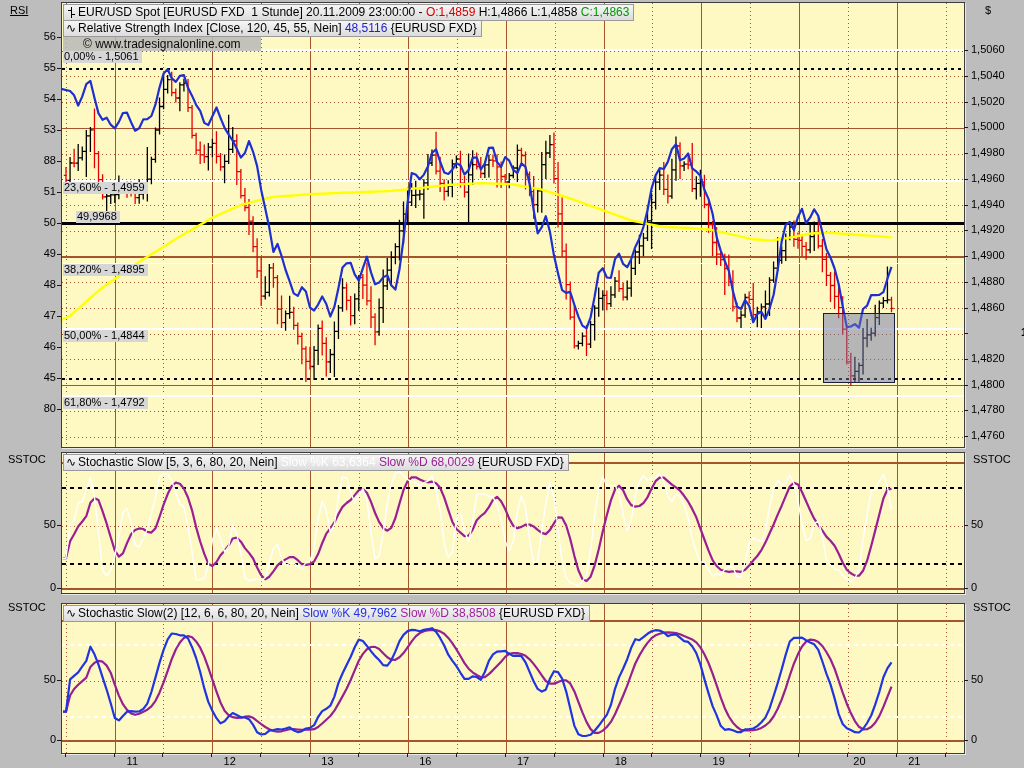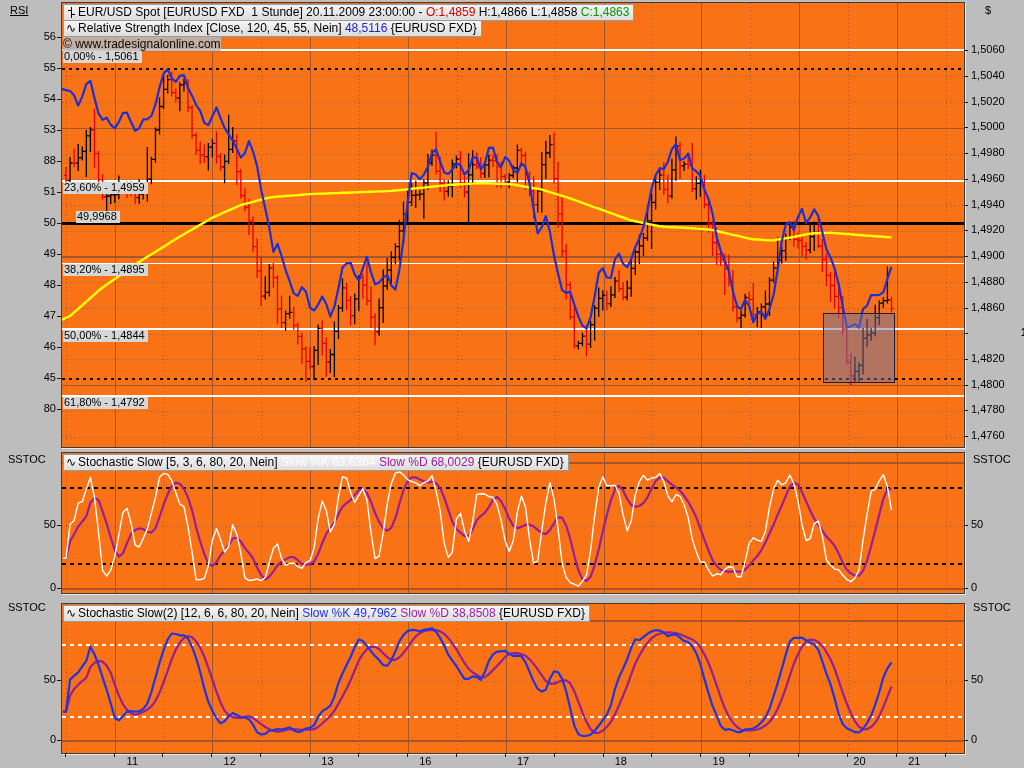--- a/index.html
+++ b/index.html
@@ -1,28 +1,28 @@
 <!DOCTYPE html>
 <html><head>
 <meta charset="utf-8">
 <style>
   html,body{margin:0;padding:0;}
   body{width:1024px;height:768px;background:#bdbdbd;position:relative;overflow:hidden;
        font-family:"Liberation Sans",sans-serif;-webkit-font-smoothing:none;}
-  .panel{position:absolute;background:#f97316;border:1px solid #3c3c3c;box-shadow:1px 1px 0 #e9e9e9;}
+  .panel{position:absolute;background:#fef9c3;border:1px solid #3c3c3c;box-shadow:1px 1px 0 #e9e9e9;}
   .panel svg{position:absolute;left:0;top:0;}
   .hdr{position:absolute;display:inline-flex;align-items:center;height:14px;
        background:linear-gradient(#f6f6f6,#dcdcdc);border:1px solid #9a9a9a;
        padding:0 4px 1px 2px;font-size:12px;line-height:14px;white-space:pre;z-index:6;}
   .hdr span{white-space:pre;}
   .wave-icon{font-family:"DejaVu Sans",sans-serif;font-size:12px;color:#000;margin-right:2px;}
   .ohlc-icon{position:relative;width:7px;height:11px;margin:0 3px 0 2px;display:inline-block;}
   .ohlc-icon i{position:absolute;background:#000;}
   .copyright{position:absolute;background:rgba(185,185,185,.85);color:#0a0a0a;font-size:12px;
-       padding:0 0;height:14px;line-height:14px;white-space:pre;z-index:5;}
+       padding:0 20px;height:14px;line-height:14px;white-space:pre;z-index:5;}
   .axlbl{position:absolute;font-size:11px;color:#000;white-space:pre;}
   .axlbl.r{width:36px;text-align:right;}
   .tickmark{position:absolute;background:#1a1a1a;}
   .corner{position:absolute;font-size:11px;color:#000;}
   .fiblabel{position:absolute;background:#d6d6d6;color:#000;font-size:11px;line-height:11px;
        padding:0 3px 1px 1px;white-space:pre;z-index:4;}
   .selbox{position:absolute;background:rgba(108,116,168,.5);border:1px solid #1c1c3c;z-index:5;}
   .daylbl{position:absolute;top:755px;width:22px;text-align:right;font-size:11px;color:#000;}
 </style>
 </head>

